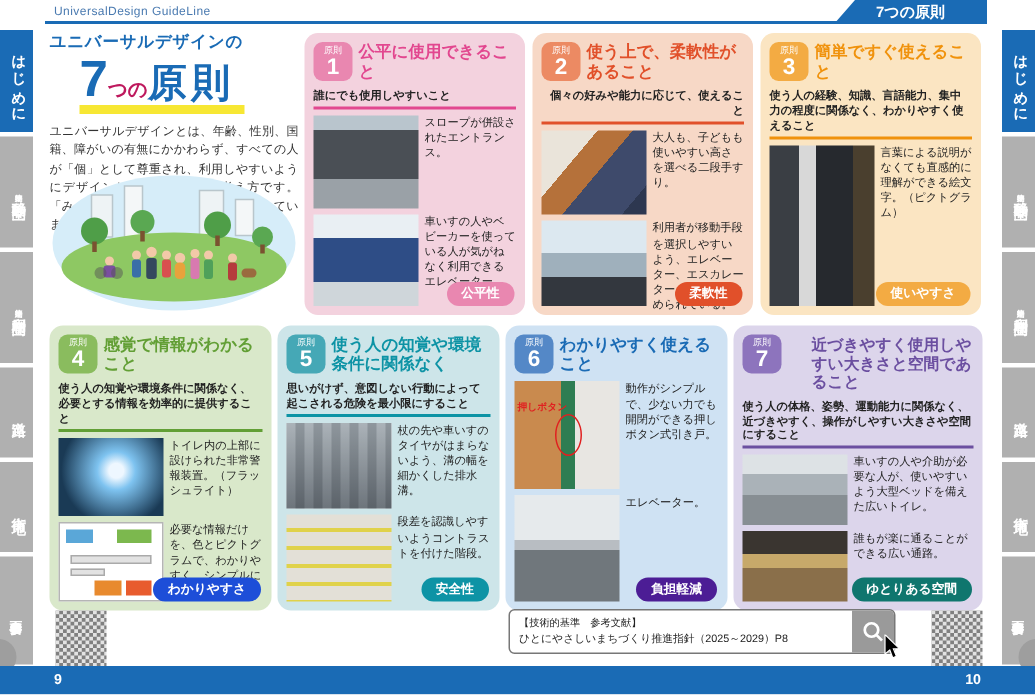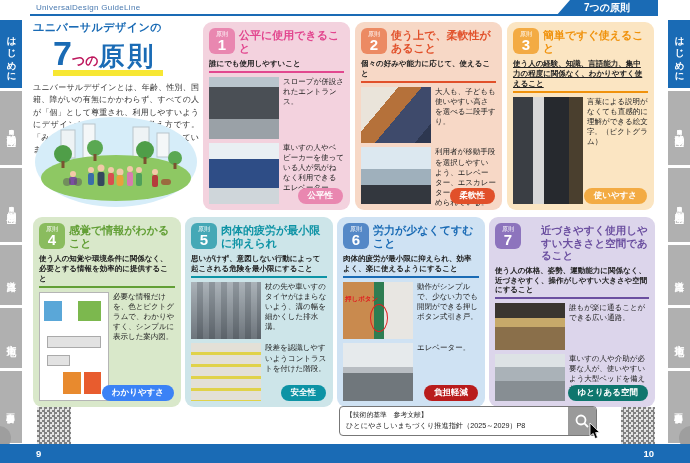--- a/index.html
+++ b/index.html
@@ -42,25 +42,25 @@
   .badge-top { font-size:6px; } .badge-num { font-size:15px; font-weight:bold; }
   .card-title { font-size:11px; font-weight:bold; line-height:1.2; padding-top:1px; }
   .card-sub { font-size:7.5px; font-weight:bold; color:#222; line-height:1.3; border-bottom:2px solid; padding:2px 0; margin-top:2px; }
   .photo-row { display:flex; gap:4px; margin-top:4px; flex:1; min-height:0; }
   .photo { width:70px; flex:none; position:relative; overflow:hidden; background:#888; }
   .caption { font-size:7.5px; line-height:1.35; color:#222; flex:1; }
   .tag { position:absolute; right:7px; bottom:6px; color:#fff; font-size:8.5px; font-weight:bold;
          border-radius:10px; padding:2px 10px; z-index:3; white-space:nowrap; }
 
   .p1{background:#f3d2de;} .p1 .card-title{color:#e2478f;} .p1 .card-sub{border-color:#e2478f;} .p1 .badge{background:#e987b0;} .p1 .tag{background:#e987b0;}
-  .p2{background:#f7d8c6;} .p2 .card-title{color:#e1502a;} .p2 .card-sub{border-color:#e1502a;} .p2 .badge{background:#ec8a63;} .p2 .tag{background:#e1502a;}
-  .p3{background:#fbe5c2;} .p3 .card-title{color:#f0920c;} .p3 .card-sub{border-color:#f0920c;text-decoration:underline;} .p3 .badge{background:#f3ab43;} .p3 .tag{background:#f3ab43;}
-  .p4{background:#d9e8ca;} .p4 .card-title{color:#629f35;} .p4 .card-sub{border-color:#629f35;} .p4 .badge{background:#8abc5e;} .p4 .tag{background:#3b82f6;text-align:center;}
+  .p2{background:#f7d8c6;} .p2 .card-title{color:#e1502a;} .p2 .card-sub{border-color:#e1502a;text-align:right;} .p2 .badge{background:#ec8a63;} .p2 .tag{background:#e1502a;}
+  .p3{background:#fbe5c2;} .p3 .card-title{color:#f0920c;} .p3 .card-sub{border-color:#f0920c;} .p3 .badge{background:#f3ab43;} .p3 .tag{background:#f3ab43;}
+  .p4{background:#d9e8ca;} .p4 .card-title{color:#629f35;} .p4 .card-sub{border-color:#629f35;} .p4 .badge{background:#8abc5e;} .p4 .tag{background:#1d4ed8;text-align:center;}
   .p5{background:#cde5e9;} .p5 .card-title{color:#0d93a5;} .p5 .card-sub{border-color:#0d93a5;} .p5 .badge{background:#45a8b6;} .p5 .tag{background:#0d93a5;}
-  .p6{background:#cfe2f3;} .p6 .card-title{color:#1a6bb5;} .p6 .card-sub{border-color:#1a6bb5;} .p6 .badge{background:#5488c7;} .p6 .tag{background:#b91c1c;margin-left:36px;}
+  .p6{background:#cfe2f3;} .p6 .card-title{color:#1a6bb5;} .p6 .card-sub{border-color:#1a6bb5;} .p6 .badge{background:#5488c7;} .p6 .tag{background:#4c1d95;margin-left:36px;}
   .p7{background:#dcd5eb;} .p7 .card-title{color:#6b4fa0;} .p7 .card-sub{border-color:#6b4fa0;} .p7 .badge{background:#8d74bd;} .p7 .tag{background:#0f766e;}
   .p7 .card-title{font-size:10.5px;margin-left:16px;}
 
   .c1{left:203px;top:22px;width:147px;height:188px;}
   .c2{left:355px;top:22px;width:147px;height:188px;}
   .c3{left:507px;top:22px;width:147px;height:188px;}
   .c4{left:33px;top:217px;width:148px;height:190px;}
   .c5{left:185px;top:217px;width:148px;height:190px;}
   .c6{left:337px;top:217px;width:148px;height:190px;}
   .c7{left:489px;top:217px;width:166px;height:190px;}
@@ -261,62 +261,65 @@
   <div class="card p4 c4">
     <div class="card-head">
       <div class="badge">
         <span class="badge-top">原則</span>
         <span class="badge-num">4</span>
       </div>
       <div class="card-title">感覚で情報がわかること</div>
     </div>
     <div class="card-sub">使う人の知覚や環境条件に関係なく、必要とする情報を効率的に提供すること</div>
     <div class="photo-row">
+      <div class="photo ph-flash"></div>
+      <div class="caption">トイレ内の上部に設けられた非常警報装置。（フラッシュライト）</div>
+    </div>
+    <div class="photo-row">
       <div class="photo ph-map">
         <i style="left:6%;top:8%;width:26%;height:18%;background:#5aa7d8"></i>
         <i style="left:56%;top:8%;width:34%;height:18%;background:#7cb84e"></i>
         <i style="left:10%;top:40%;width:80%;height:12%;background:#e2e2e2;border:1px solid #aaa"></i>
         <i style="left:10%;top:58%;width:34%;height:10%;background:#e2e2e2;border:1px solid #aaa"></i>
         <i style="left:34%;top:74%;width:26%;height:20%;background:#e88a2e"></i>
         <i style="left:64%;top:74%;width:26%;height:20%;background:#e85c2e"></i>
       </div>
       <div class="caption">必要な情報だけを、色とピクトグラムで、わかりやすく、シンプルに表示した案内図。</div>
     </div>
     <div class="tag">わかりやすさ</div>
   </div>
 
   <div class="card p5 c5">
     <div class="card-head">
       <div class="badge">
         <span class="badge-top">原則</span>
         <span class="badge-num">5</span>
       </div>
-      <div class="card-title">肉体的疲労が最小限に抑えられ</div>
+      <div class="card-title">使う人の知覚や環境条件に関係なく</div>
     </div>
     <div class="card-sub">思いがけず、意図しない行動によって起こされる危険を最小限にすること</div>
     <div class="photo-row">
       <div class="photo ph-drain"></div>
       <div class="caption">杖の先や車いすのタイヤがはまらないよう、溝の幅を細かくした排水溝。</div>
     </div>
     <div class="photo-row">
       <div class="photo ph-stairsc"></div>
       <div class="caption">段差を認識しやすいようコントラストを付けた階段。</div>
     </div>
     <div class="tag">安全性</div>
   </div>
 
   <div class="card p6 c6">
     <div class="card-head">
       <div class="badge">
         <span class="badge-top">原則</span>
         <span class="badge-num">6</span>
       </div>
-      <div class="card-title">労力が少なくてすむこと</div>
-    </div>
-    <div class="card-sub">肉体的疲労が最小限に抑えられ、効率よく、楽に使えるようにすること</div>
+      <div class="card-title">わかりやすく使えること</div>
+    </div>
     <div class="photo-row">
       <div class="photo ph-pushdoor">
         <span class="anno-label">押しボタン</span>
         <span class="anno-circle"></span>
       </div>
       <div class="caption">動作がシンプルで、少ない力でも開閉ができる押しボタン式引き戸。</div>
     </div>
     <div class="photo-row">
       <div class="photo ph-corridor"></div>
       <div class="caption">エレベーター。</div>
@@ -327,26 +330,26 @@
   <div class="card p7 c7">
     <div class="card-head">
       <div class="badge">
         <span class="badge-top">原則</span>
         <span class="badge-num">7</span>
       </div>
       <div class="card-title">近づきやすく使用しやすい大きさと空間であること</div>
     </div>
     <div class="card-sub">使う人の体格、姿勢、運動能力に関係なく、近づきやすく、操作がしやすい大きさや空間にすること</div>
     <div class="photo-row">
+      <div class="photo ph-toilet"></div>
+      <div class="caption">車いすの人や介助が必要な人が、使いやすいよう大型ベッドを備えた広いトイレ。</div>
+    </div>
+    <div class="photo-row">
       <div class="photo ph-aisle"></div>
       <div class="caption">誰もが楽に通ることができる広い通路。</div>
-    </div>
-    <div class="photo-row">
-      <div class="photo ph-toilet"></div>
-      <div class="caption">車いすの人や介助が必要な人が、使いやすいよう大型ベッドを備えた広いトイレ。</div>
     </div>
     <div class="tag">ゆとりある空間</div>
   </div>
 
   <div class="searchbox">
     <div class="search-text">
       <div class="st1">【技術的基準　参考文献】</div>
       <div class="st2">ひとにやさしいまちづくり推進指針（2025～2029）P8</div>
     </div>
     <button class="search-btn">

